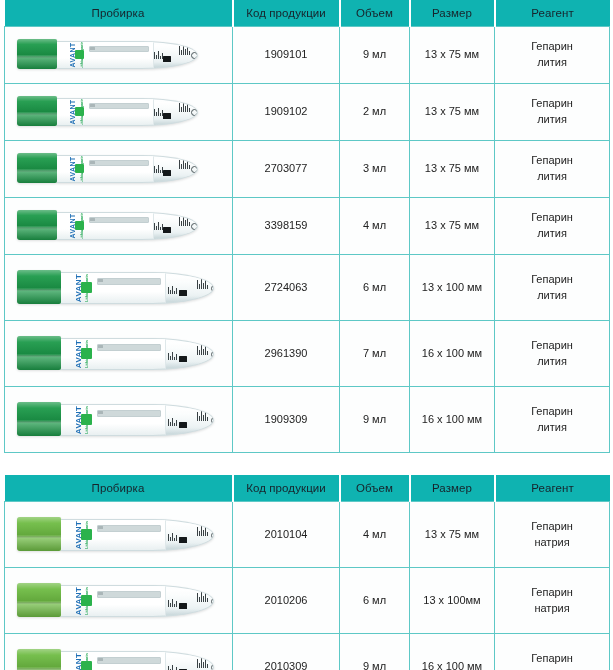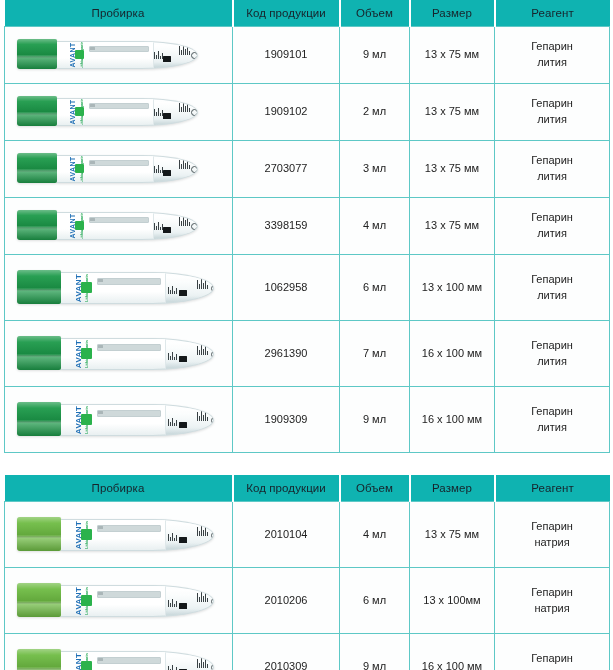--- a/index.html
+++ b/index.html
@@ -408,21 +408,21 @@
                       <i style="height: 10px;"></i>
                       <i style="height: 6px;"></i>
                       <i style="height: 9px;"></i>
                       <i style="height: 4px;"></i>
                     </div>
                     <div class="dot-cir" style="left: 150px; top: 12px; width: 5px; height: 5px;"></div>
                   </div>
                 </div>
               </div>
             </td>
-            <td>1062958</td>
+            <td>2724063</td>
             <td>6 мл</td>
             <td>13 x 100 мм</td>
             <td>
               <div>Гепарин</div>
               <div>лития</div>
             </td>
           </tr>
           <tr class="r-lg">
             <td class="tube-cell">
               <div class="tube-wrap">

